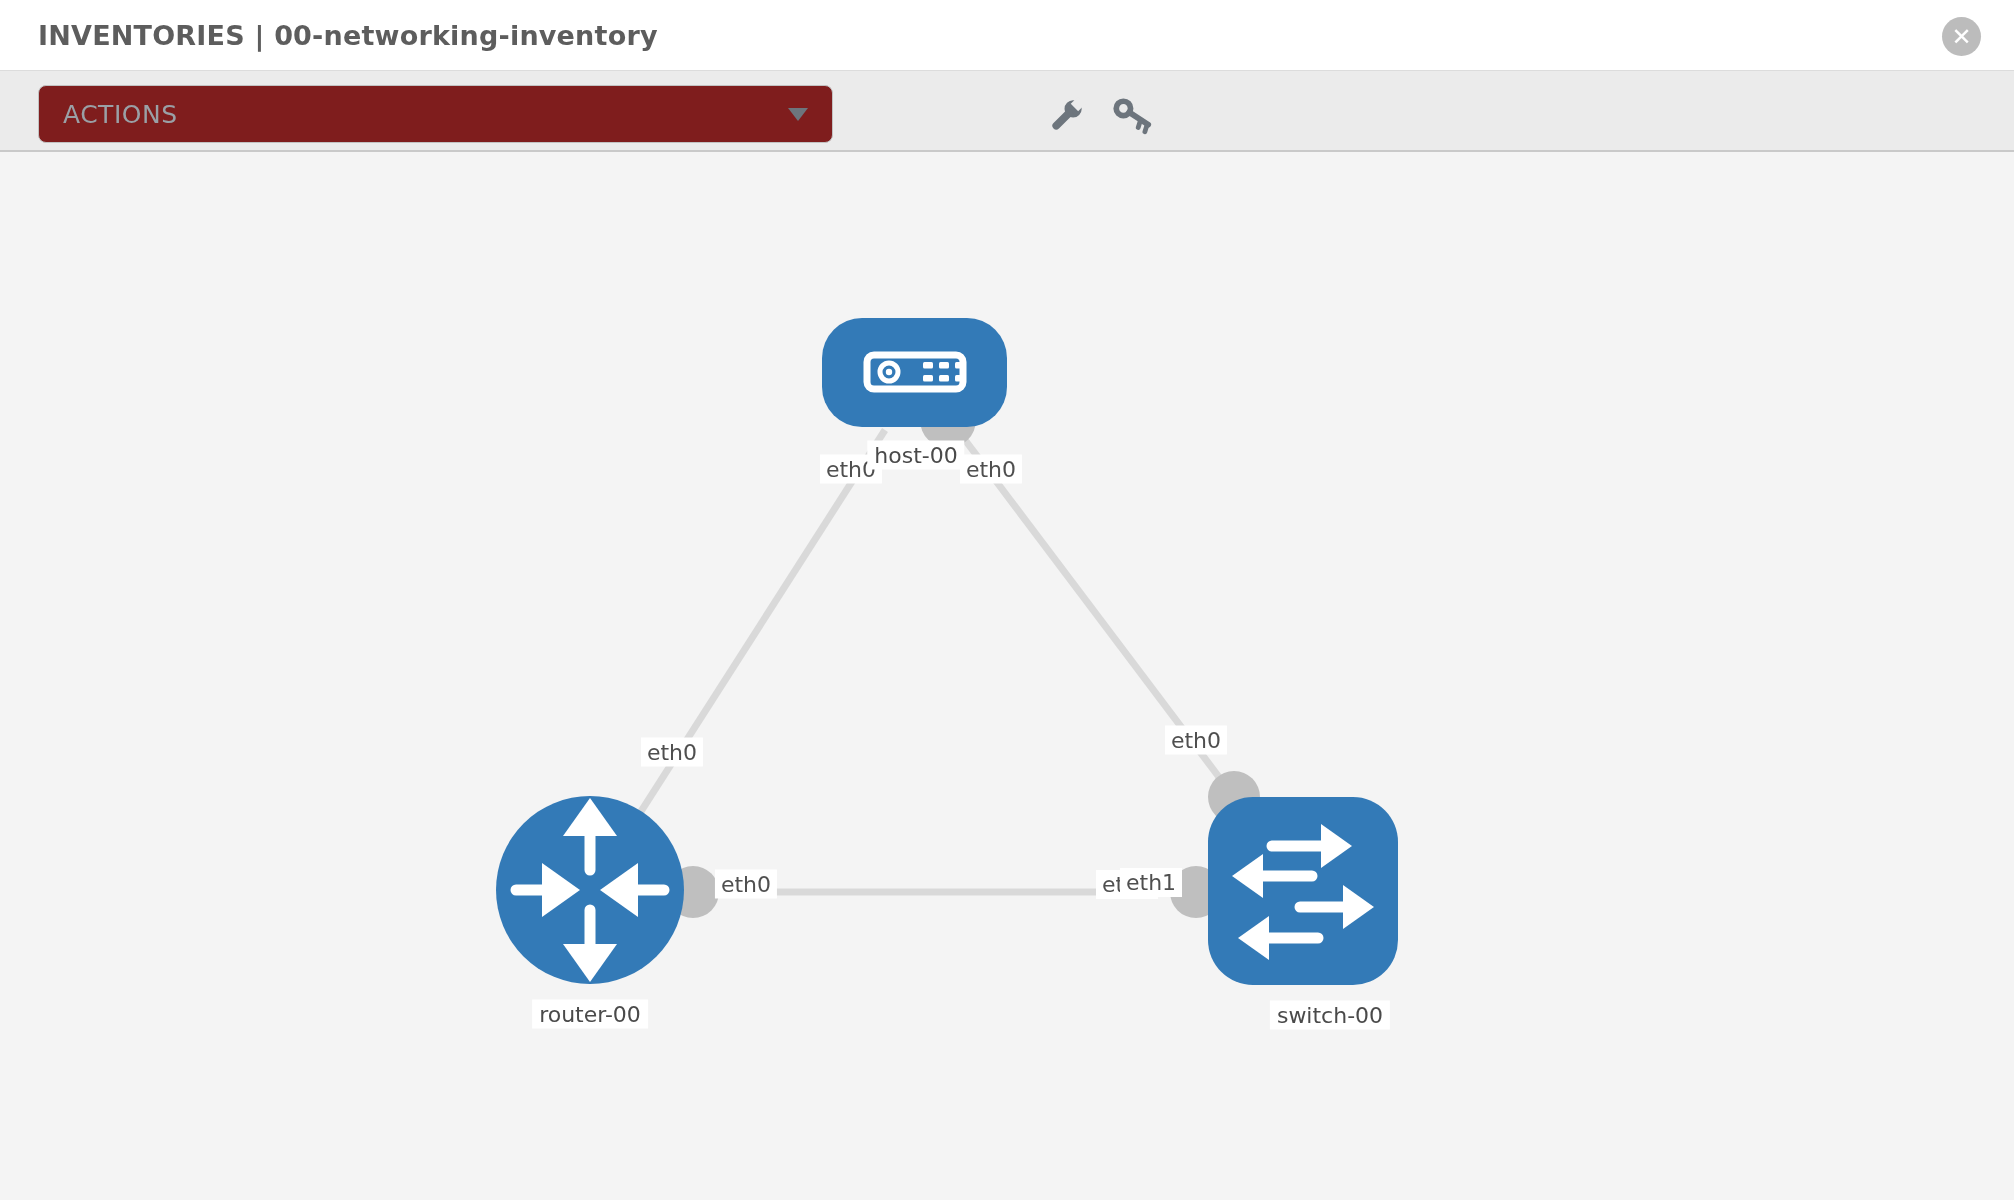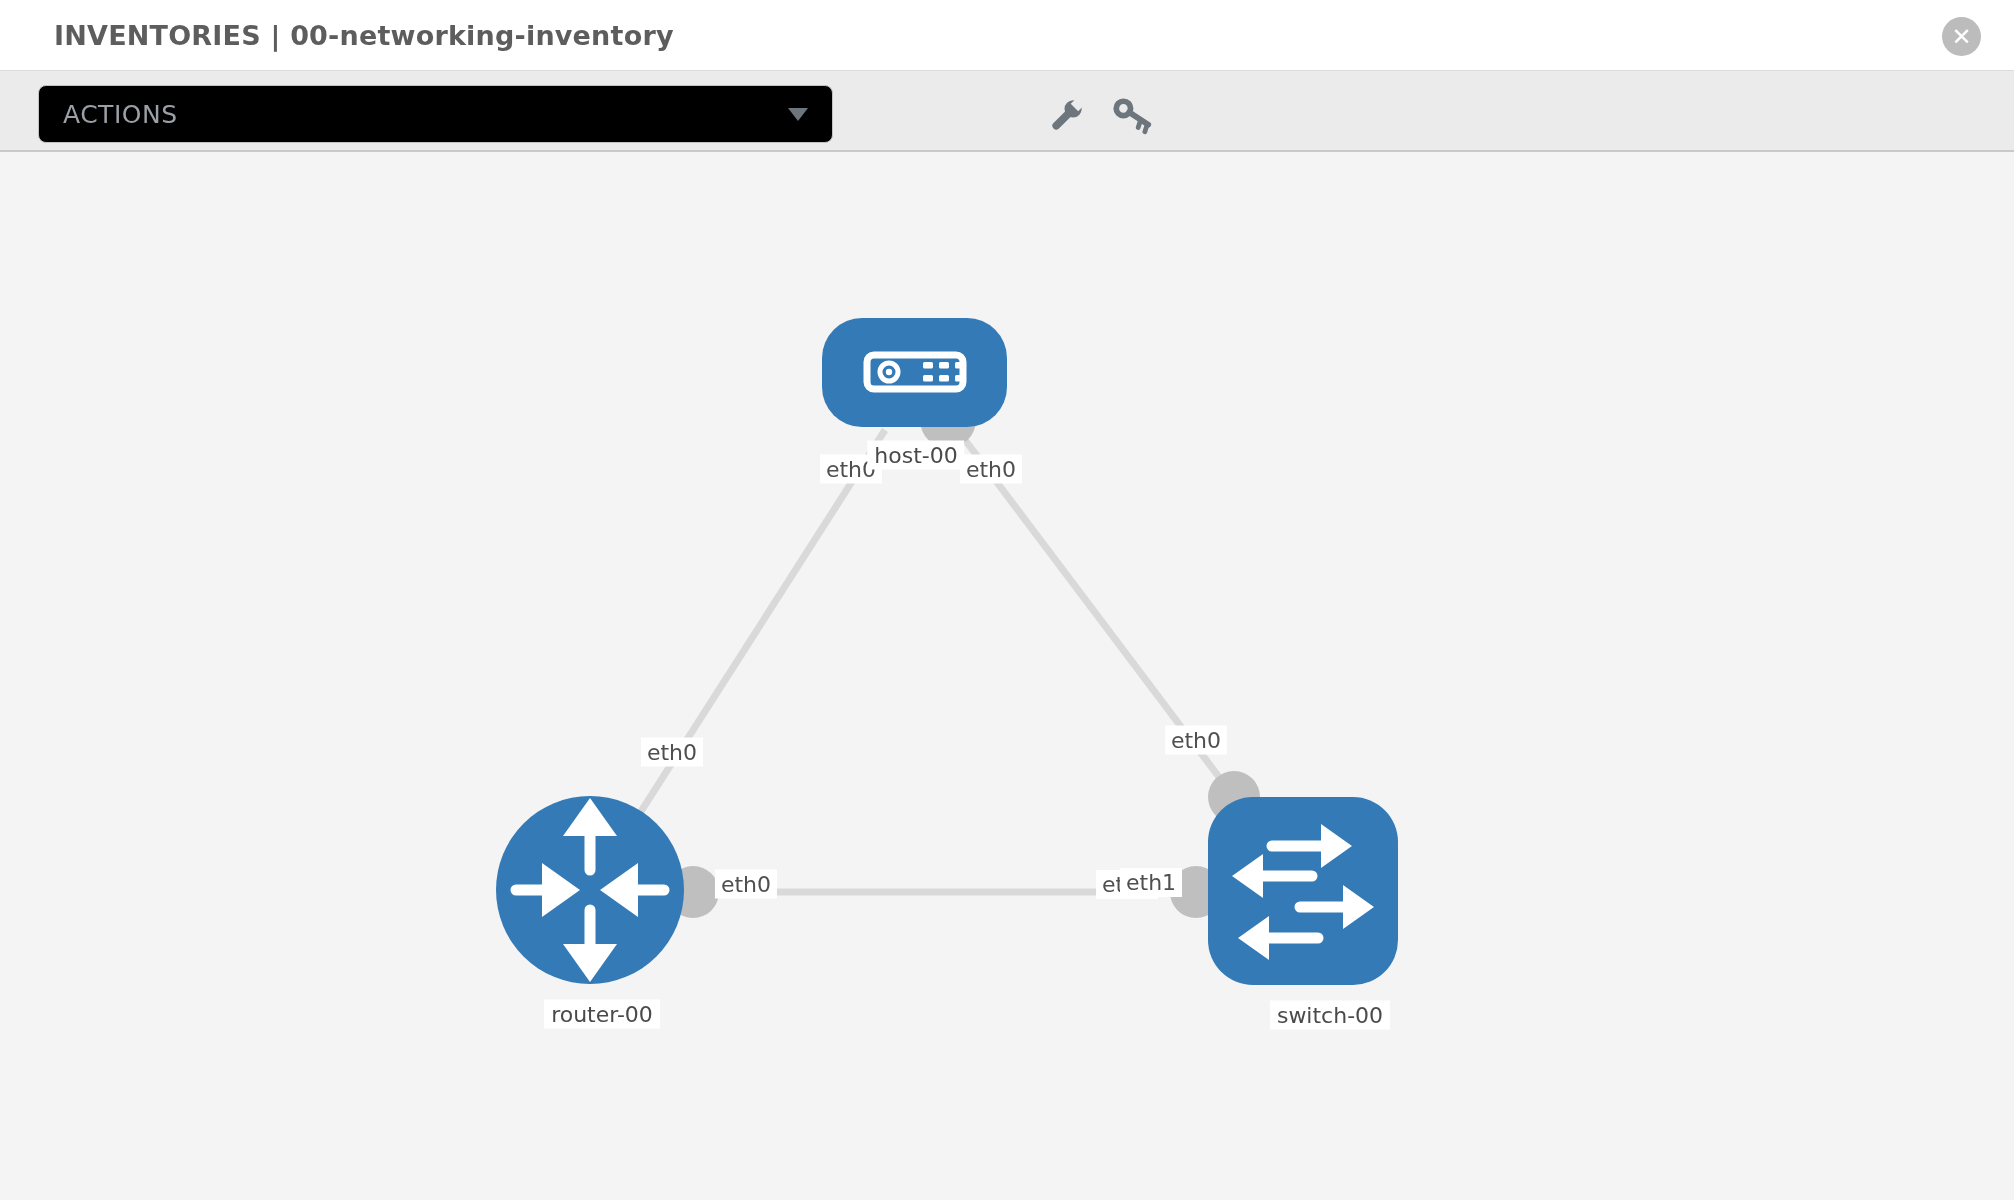--- a/index.html
+++ b/index.html
@@ -2,30 +2,30 @@
 <html><head>
 <meta charset="utf-8">
 <style>
   * { margin:0; padding:0; box-sizing:border-box; }
   html,body { width:2014px; height:1200px; overflow:hidden; background:#ffffff;
               font-family:"DejaVu Sans", sans-serif; }
 
   
   .header { position:absolute; left:0; top:0; width:2014px; height:70px; background:#ffffff; }
   .page-title { position:absolute; left:38px; top:20px; font-size:27px; font-weight:bold;
-                color:#5d5d5d; letter-spacing:.2px;margin-left:16px; }
+                color:#5d5d5d; letter-spacing:.2px; }
   .close-btn { position:absolute; left:1942px; top:17px; width:39px; height:39px;
                border-radius:50%; background:#bcbcbc; color:#ffffff; cursor:pointer;
                display:flex; align-items:center; justify-content:center;
                font-size:24px; font-weight:bold; line-height:1; }
 
   
   .toolbar { position:absolute; left:0; top:70px; width:2014px; height:82px;
              background:#ebebeb; border-top:1px solid #dcdcdc; border-bottom:2px solid #c9c9c9; }
-  .select-box { position:absolute; top:14px; height:58px; background:#000000;
+  .select-box { position:absolute; top:14px; height:58px; background:#7f1d1d;
                 border:1px solid #c2c2c2; border-radius:8px; display:flex;
                 align-items:center; justify-content:space-between; padding:0 24px;
                 cursor:pointer; }
   .select-box .select-label { font-size:25px; color:#9aa0a6; letter-spacing:.5px; }
   .caret-down { width:0; height:0; border-left:10px solid transparent;
                 border-right:10px solid transparent; border-top:13px solid #6d757d; }
   .actions-select { left:38px; width:795px; }
   .search-select  { left:1183px; width:793px; }
   .tool-icon { position:absolute; top:25px; width:42px; height:42px; }
 
@@ -143,16 +143,16 @@
 
   <div class="if-label" style="left:851px; top:317px;">eth0</div>
   <div class="if-label" style="left:991px; top:317px;">eth0</div>
   <div class="if-label" style="left:672px; top:600px;">eth0</div>
   <div class="if-label" style="left:746px; top:732px;">eth0</div>
   <div class="if-label" style="left:1196px; top:588px;">eth0</div>
   <div class="if-label corner if-back" style="left:1096px; top:718px;">eth0</div>
   <div class="if-label corner if-front" style="left:1120px; top:716px;">eth1</div>
 
   <div class="node-label" style="left:916px; top:303px;">host-00</div>
-  <div class="node-label" style="left:590px; top:862px;margin-left:12px;">router-00</div>
+  <div class="node-label" style="left:590px; top:862px;">router-00</div>
   <div class="node-label" style="left:1302px; top:863px;margin-left:28px;">switch-00</div>
 
 </div>
 
 </body></html>

